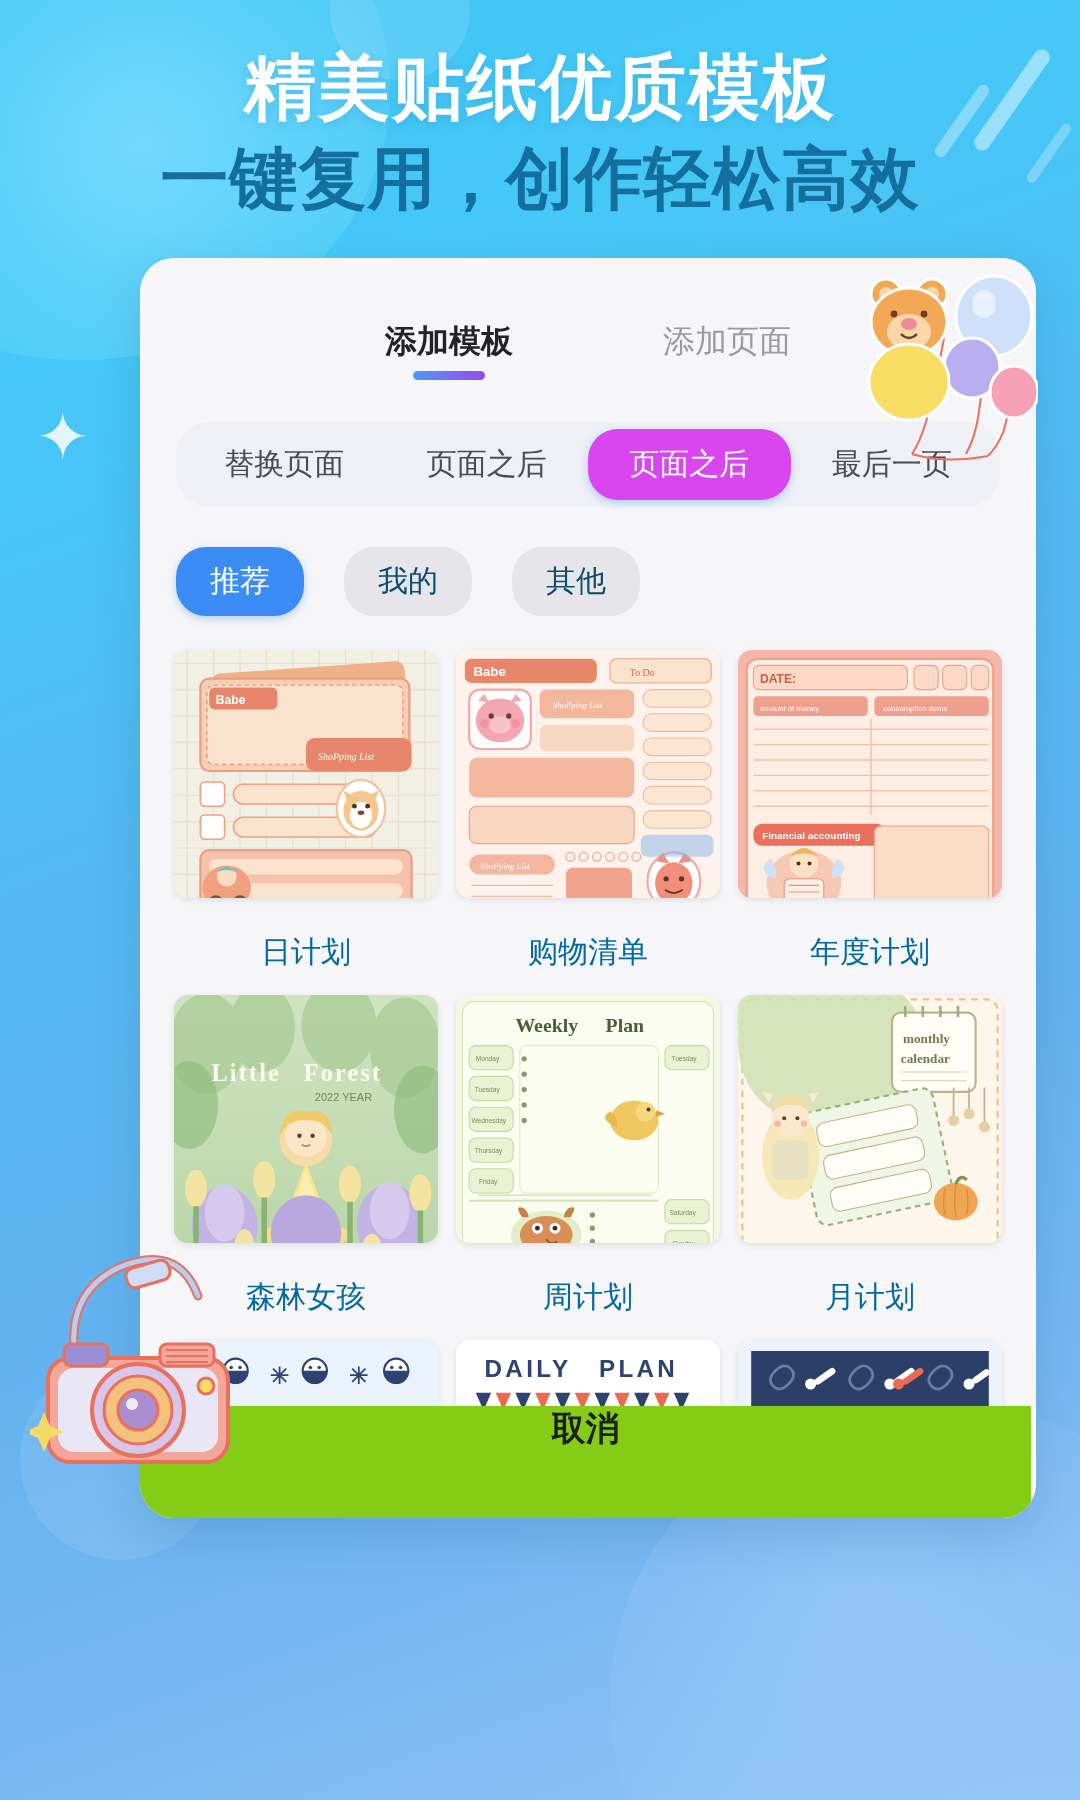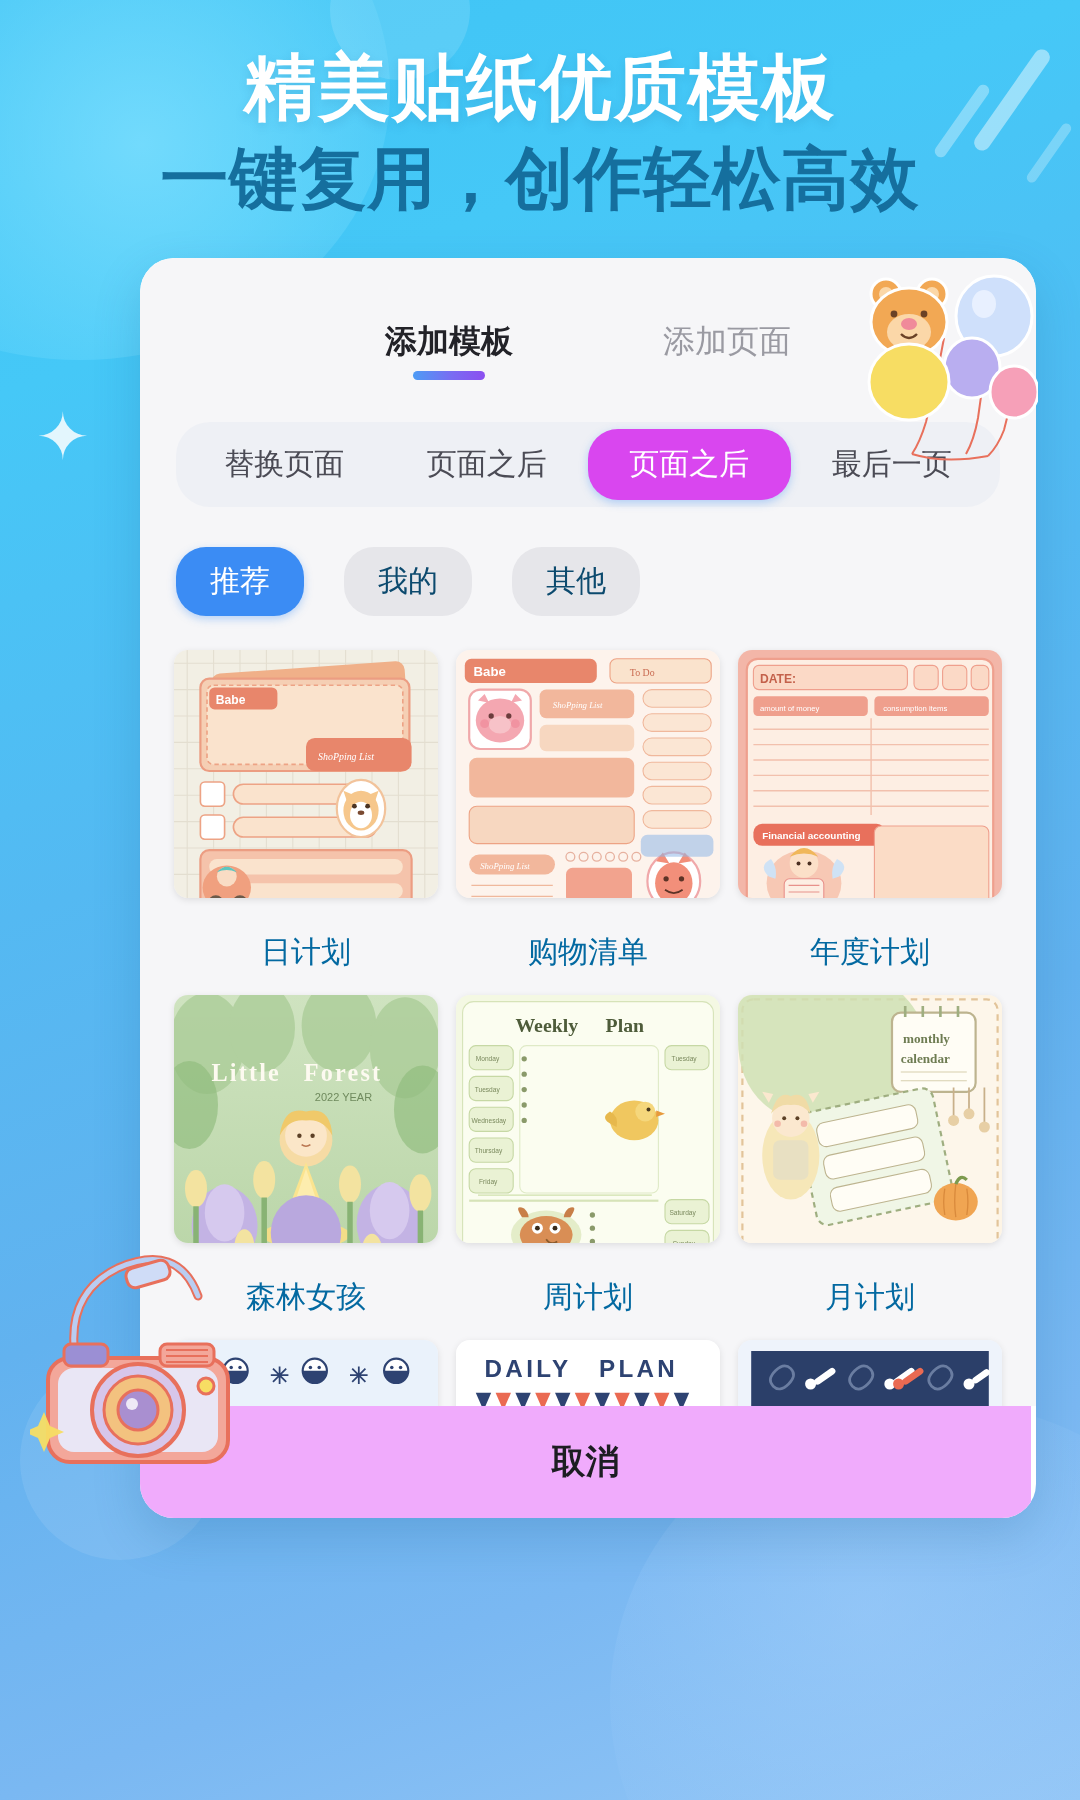--- a/index.html
+++ b/index.html
@@ -104,21 +104,21 @@
     width: 100%; height: 248px; border-radius: 14px; overflow: hidden;
     box-shadow: 0 2px 7px rgba(0,0,0,.10);
     position: relative;
     text-align: right;
   }
   .cell-label { margin-top: 34px; font-size: 30px; color: #0369a1; text-align: right; }
 
   
   .cancel-bar {
     position: absolute; left: 0; right: 5px; bottom: 0; height: 112px;
-    background: #f0abfc; display: flex; align-items: center; justify-content: center;
+    background: #84cc16; display: flex; justify-content: center;
   }
   .cancel-bar .cancel-text { font-size: 34px; color: #1d1d22; font-weight: 600; }
 
   
   .sticker { position: absolute; }
   .sticker-balloons { right: 42px; top: 272px; width: 190px; height: 200px; }
   .sticker-camera { left: 30px; bottom: 330px; width: 215px; height: 230px; }
 
   
   .art { position: absolute; inset: 0; }

